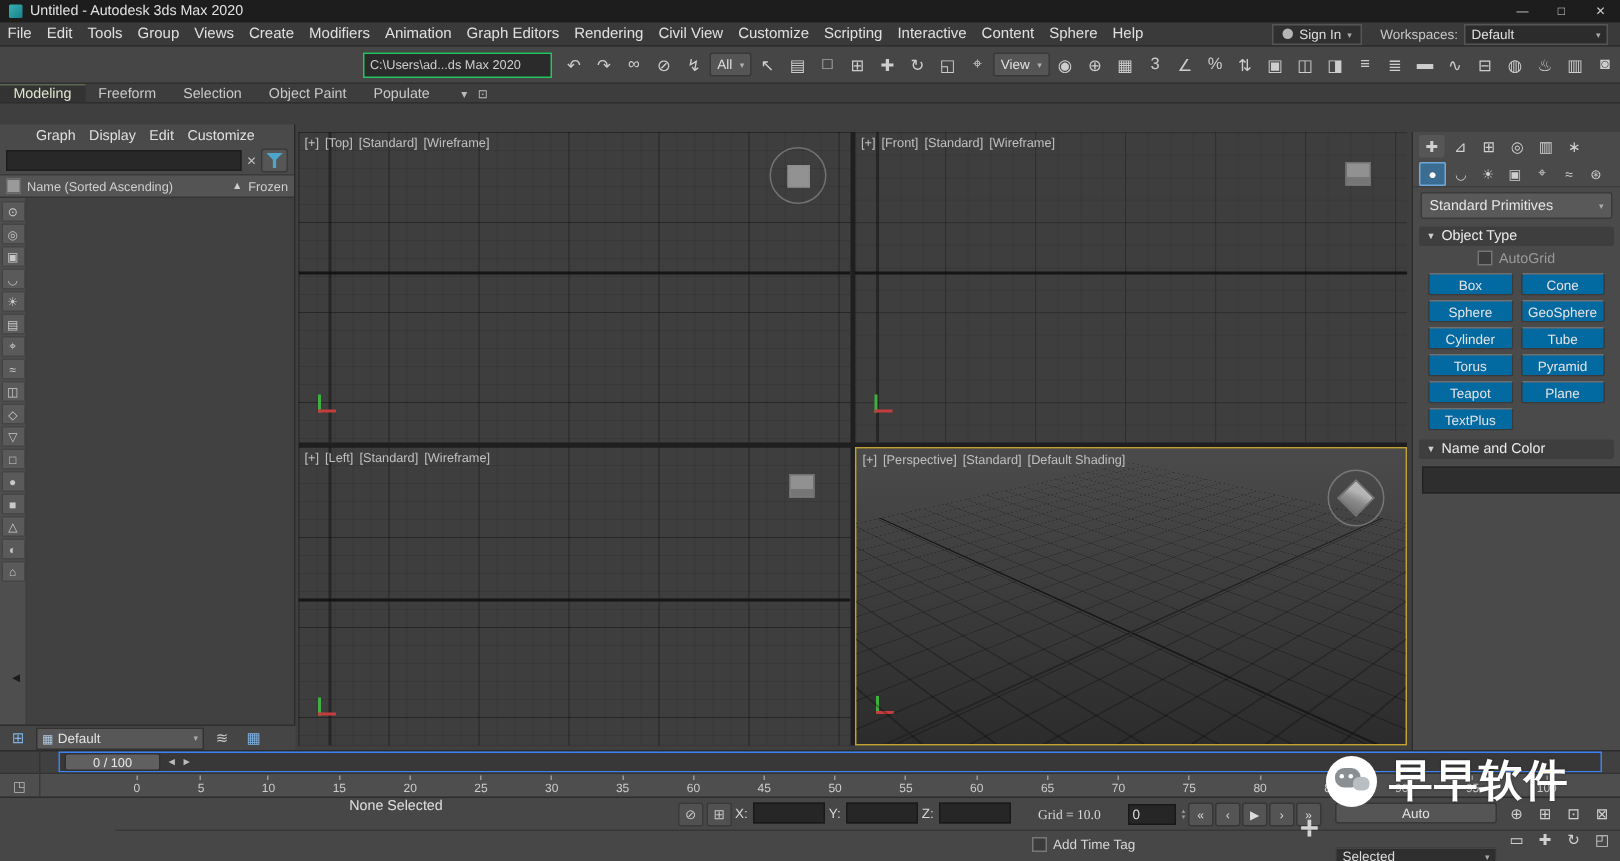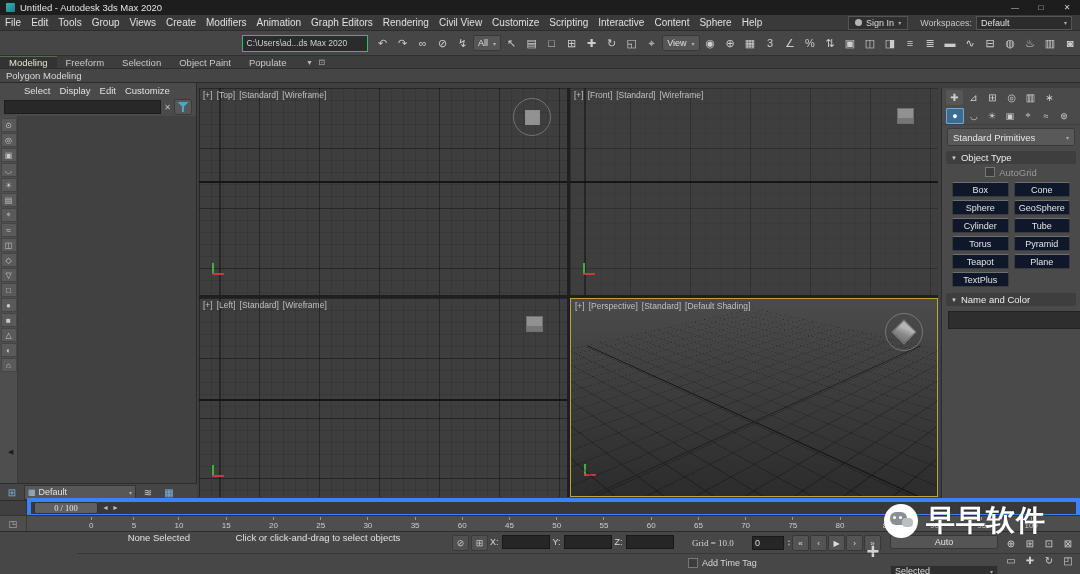--- a/index.html
+++ b/index.html
@@ -88,34 +88,34 @@
   .cp-cats{height:17px;display:flex;align-items:center;gap:2px;padding:0 4px;border-bottom:1px solid #3e3e3e;}
   .cp-cat{width:16px;height:14px;display:flex;align-items:center;justify-content:center;font-size:9px;color:#cfcfcf;border-radius:1px;}
   .cp-cat:first-of-type{background:#3a6d91;border:1px solid #70a8d8;color:#fff;}
   .cp-dropdown{margin:3px 5px;height:16px;background:#595959;border:1px solid #3a3a3a;border-radius:2px;display:flex;align-items:center;font-size:9.5px;color:#e6e6e6;padding:0 5px;}
   .cp-dropdown .caret{margin-left:auto;}
   .rollout{margin:2px 4px 0;background:#3e3e3e;border-radius:2px;height:13px;display:flex;align-items:center;font-size:9.5px;color:#ececec;padding:0 5px;gap:4px;}
   .tri{font-size:6px;color:#cfcfcf;}
   .autogrid{display:flex;align-items:center;gap:4px;justify-content:center;height:16px;font-size:9.5px;color:#9a9a9a;}
   .cb{width:8px;height:8px;border:1px solid #777;background:#3c3c3c;}
   .obj-grid{display:grid;grid-template-columns:1fr 1fr;gap:3px 5px;padding:2px 10px 4px;}
-  .obj-btn{height:13px;background:#0f172a;border:1px solid #3a3a3a;border-top-color:#6f6f6f;border-radius:2px;display:flex;align-items:center;justify-content:center;font-size:9px;color:#e4e4e4;}
+  .obj-btn{height:13px;background:#0369a1;border:1px solid #3a3a3a;border-top-color:#6f6f6f;border-radius:2px;display:flex;align-items:center;justify-content:center;font-size:9px;color:#e4e4e4;}
   .nc-row{display:flex;align-items:center;gap:4px;padding:5px 6px;}
   .nc-input{flex:1;height:14px;background:#2e2e2e;border:1px solid #222;font-family:"Liberation Sans",sans-serif;}
   
   .layersbar{position:absolute;left:0;top:483px;width:197px;height:17px;background:#454545;border-top:1px solid #2e2e2e;display:flex;align-items:center;gap:3px;padding:0 3px;box-sizing:border-box;}
   .lb-icon{width:18px;height:13px;display:flex;align-items:center;justify-content:center;font-size:10px;color:#7fb2e0;}
   .lb-icon.gray{color:#c9c9c9;}
   .lb-combo{width:104px;height:13px;background:#575757;border:1px solid #333;display:flex;align-items:center;font-size:9px;color:#e3e3e3;padding:0 3px;gap:3px;}
   .lb-combo .caret{margin-left:auto;}
   .lb-glyph{font-size:8px;color:#b0c8e0;}
   
   .timeslider{position:absolute;left:0;top:500px;width:1080px;height:15px;background:#404040;border-top:1px solid #2b2b2b;display:flex;align-items:center;box-sizing:border-box;}
   .ts-left{width:26px;height:100%;display:flex;align-items:center;justify-content:center;font-size:9px;color:#bbb;border-right:1px solid #333;}
-  .ts-groove{flex:1;height:12px;margin:0 0;background:#383838;border:4px solid #3b82f6;display:flex;align-items:center;font-family:Liberation Serif, serif;}
+  .ts-groove{flex:1;height:12px;margin:0 12px;background:#383838;border:1px solid #3b82f6;display:flex;align-items:center;}
   .ts-handle{width:62px;height:10px;background:#606060;border:1px solid #303030;border-radius:2px;margin-left:3px;display:flex;align-items:center;justify-content:center;font-size:8.5px;color:#e8e8e8;}
   .ts-arrows{display:flex;gap:3px;margin-left:4px;font-size:7px;color:#bbb;}
   .trackbar{position:absolute;left:0;top:515px;width:1080px;height:17px;background:#4e4e4e;border-top:1px solid #333;border-bottom:1px solid #2c2c2c;display:flex;align-items:stretch;box-sizing:border-box;}
   .tb-left{width:26px;border-right:1px solid #3a3a3a;display:flex;align-items:center;justify-content:center;font-size:9px;color:#bbb;}
   .tb-ruler{flex:1;display:flex;justify-content:space-between;align-items:flex-end;padding:0 42px 1px 62px;}
   .tick{display:flex;flex-direction:column;align-items:center;font-size:8px;color:#cdcdcd;}
   .tick::before{content:"";width:1px;height:3px;background:#9a9a9a;margin-bottom:1px;}
   
   .statusbar{position:absolute;left:0;top:532px;width:1080px;height:42px;background:#474747;box-sizing:border-box;}
   .statusbar::after{content:"";position:absolute;left:77px;top:21px;right:0;height:1px;background:rgba(0,0,0,0.22);}
@@ -379,37 +379,41 @@
     <span class="rtab active">Modeling</span>
     <span class="rtab">Freeform</span>
     <span class="rtab">Selection</span>
     <span class="rtab">Object Paint</span>
     <span class="rtab">Populate</span>
     <span class="ribbon-extras">
       <span>▾</span>
       <span>⊡</span>
     </span>
   </div>
-  <div class="pm-bar">
-    <span>Polygon Modeling</span>
-  </div>
 
   <div class="explorer">
     <div class="exp-menus">
-      <span class="exp-menu">Select</span>
+      <span class="exp-menu">Graph</span>
       <span class="exp-menu">Display</span>
       <span class="exp-menu">Edit</span>
       <span class="exp-menu">Customize</span>
     </div>
     <div class="exp-search">
       <input style="">
       <span class="exp-clear">✕</span>
       <span class="funnel-btn">
           <span class="funnel"></span>
         </span>
+    </div>
+    <div class="exp-header">
+      <span class="exp-cube"></span>
+      <span>Name (Sorted Ascending)</span>
+      <span class="exp-spacer"></span>
+      <span class="sortarrow">▲</span>
+      <span>Frozen</span>
     </div>
     <div class="exp-body">
       <div class="exp-strip">
 
       <span class="strip-icon">
             <span>⊙</span>
           </span>
           <span class="strip-icon">
             <span>◎</span>
           </span>
@@ -691,21 +695,20 @@
         <span class="tick">85</span>
         <span class="tick">90</span>
         <span class="tick">95</span>
         <span class="tick">100</span>
       </div>
   </div>
 
   <div class="statusbar">
     <div class="prompts">
       <span class="status-line">None Selected</span>
-      <span class="prompt-line">Click or click-and-drag to select objects</span>
     </div>
     <div class="sb-icons">
 
     <span class="sb-icon">
           <span>⊘</span>
         </span>
         <span class="sb-icon">
           <span>⊞</span>
         </span>
       </div>

